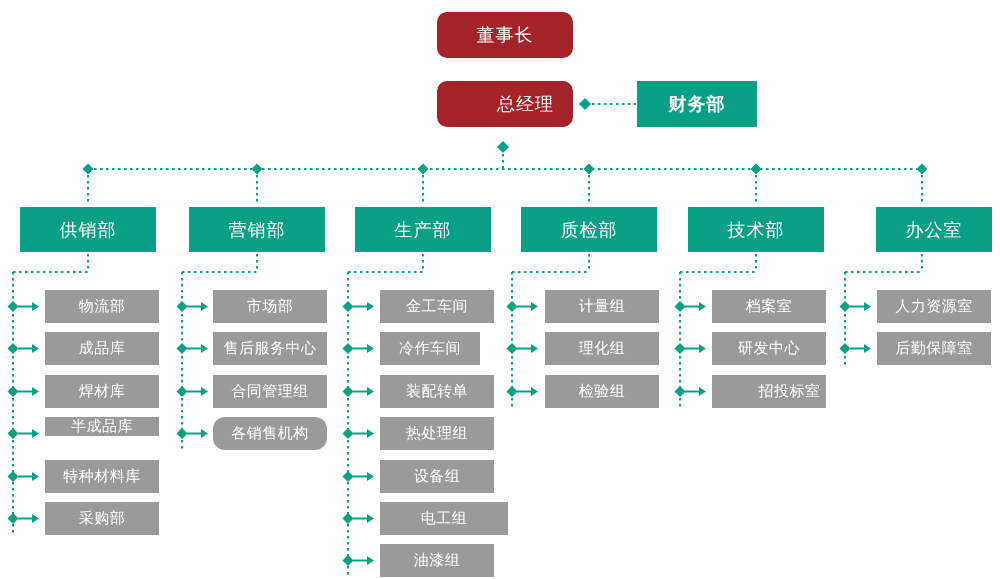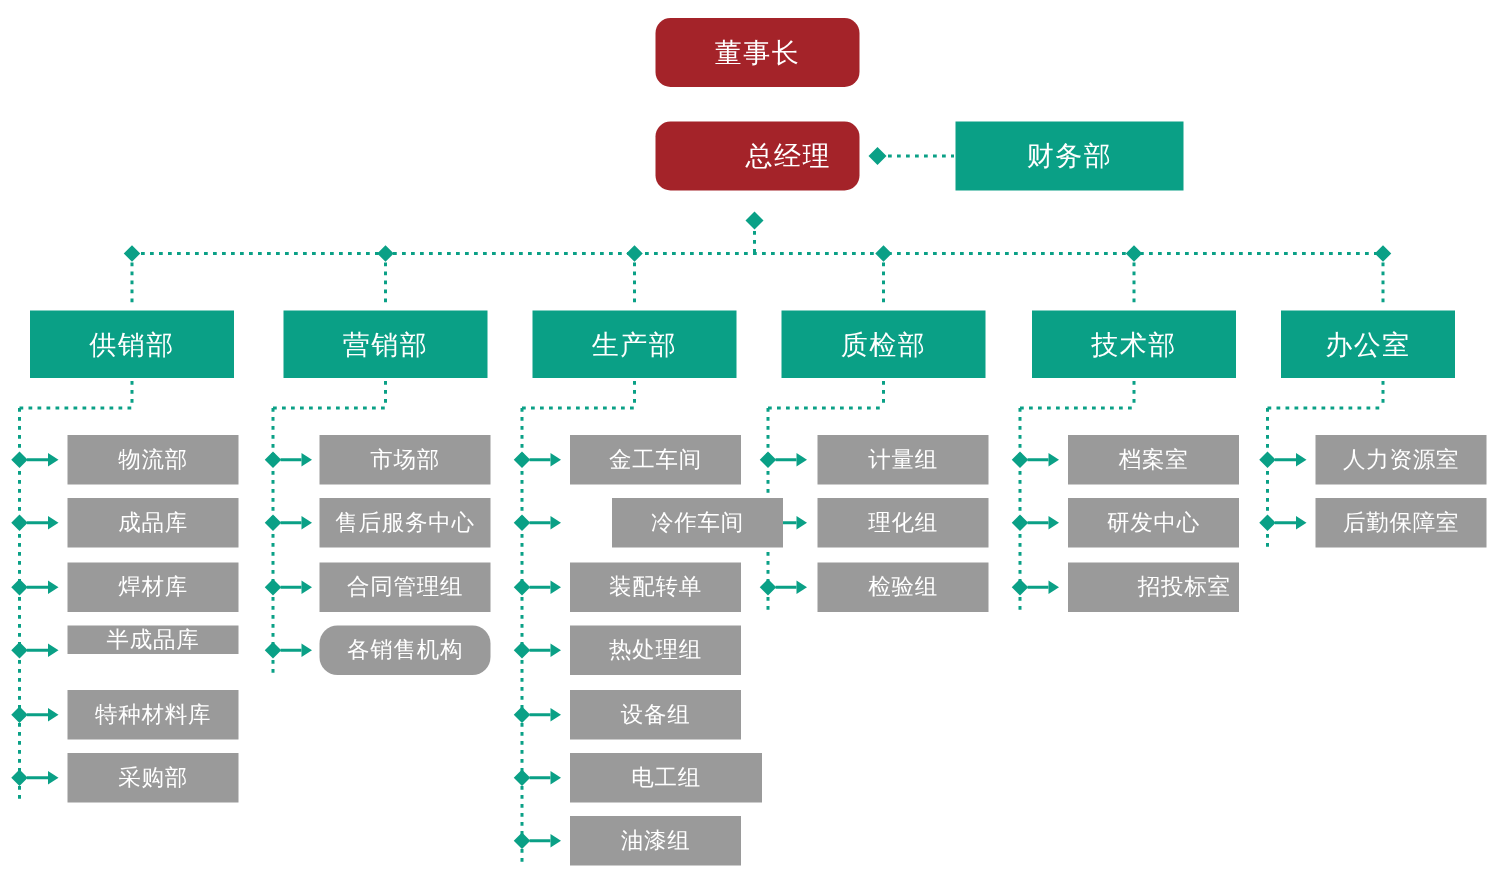--- a/index.html
+++ b/index.html
@@ -157,48 +157,48 @@
       <polygon points="871,306.5 864,302 864,311" fill="#0AA086"></polygon>
       <path d="M 839.5 348.5 L 845 343 L 850.5 348.5 L 845 354 Z" fill="#0AA086"></path>
       <line x1="850" y1="348.5" x2="864" y2="348.5" stroke="#0AA086" stroke-width="2"></line>
       <polygon points="871,348.5 864,344 864,353" fill="#0AA086"></polygon>
     </svg>
 
   <div class="node exec-box" style="left:437px; top:12px; width:136px; height:46px;">董事长</div>
 
   <div class="node exec-box" style="left:437px; top:81px; width:136px; height:46px;padding-left:41px;">总经理</div>
 
-  <div class="node dept-box" style="left:637px; top:81px; width:152px; height:46px;">财务部</div>
+  <div class="node dept-box" style="left:637px; top:81px; width:120px; height:46px;font-weight:bold;">财务部</div>
 
   <div id="depts">
       <div class="node dept-box" style="left: 20px; top: 207px; width: 136px; height: 45px;">供销部</div>
       <div class="node unit-box" style="left: 45px; top: 290px; width: 114px; height: 33px;">物流部</div>
       <div class="node unit-box" style="left: 45px; top: 332px; width: 114px; height: 33px;">成品库</div>
       <div class="node unit-box" style="left: 45px; top: 375px; width: 114px; height: 33px;">焊材库</div>
       <div class="node unit-box" style="left: 45px; top: 417px; width: 114px; height: 19px;">半成品库</div>
       <div class="node unit-box" style="left: 45px; top: 460px; width: 114px; height: 33px;">特种材料库</div>
       <div class="node unit-box" style="left: 45px; top: 502px; width: 114px; height: 33px;">采购部</div>
       <div class="node dept-box" style="left: 189px; top: 207px; width: 136px; height: 45px;">营销部</div>
       <div class="node unit-box" style="left: 213px; top: 290px; width: 114px; height: 33px;">市场部</div>
       <div class="node unit-box" style="left: 213px; top: 332px; width: 114px; height: 33px;">售后服务中心</div>
       <div class="node unit-box" style="left: 213px; top: 375px; width: 114px; height: 33px;">合同管理组</div>
       <div class="node unit-box" style="left: 213px; top: 417px; width: 114px; height: 33px; border-radius: 12px;">各销售机构</div>
       <div class="node dept-box" style="left: 355px; top: 207px; width: 136px; height: 45px;">生产部</div>
       <div class="node unit-box" style="left: 380px; top: 290px; width: 114px; height: 33px;">金工车间</div>
-      <div class="node unit-box" style="left: 380px; top: 332px; width: 114px; height: 33px; margin-left: 28px;">冷作车间</div>
+      <div class="node unit-box" style="left: 380px; top: 332px; width: 100px; height: 33px;">冷作车间</div>
       <div class="node unit-box" style="left: 380px; top: 375px; width: 114px; height: 33px;">装配转单</div>
       <div class="node unit-box" style="left: 380px; top: 417px; width: 114px; height: 33px;">热处理组</div>
       <div class="node unit-box" style="left: 380px; top: 460px; width: 114px; height: 33px;">设备组</div>
       <div class="node unit-box" style="left: 380px; top: 502px; width: 128px; height: 33px;">电工组</div>
       <div class="node unit-box" style="left: 380px; top: 544px; width: 114px; height: 33px;">油漆组</div>
       <div class="node dept-box" style="left: 521px; top: 207px; width: 136px; height: 45px;">质检部</div>
       <div class="node unit-box" style="left: 545px; top: 290px; width: 114px; height: 33px;">计量组</div>
       <div class="node unit-box" style="left: 545px; top: 332px; width: 114px; height: 33px;">理化组</div>
       <div class="node unit-box" style="left: 545px; top: 375px; width: 114px; height: 33px;">检验组</div>
       <div class="node dept-box" style="left: 688px; top: 207px; width: 136px; height: 45px;">技术部</div>
       <div class="node unit-box" style="left: 712px; top: 290px; width: 114px; height: 33px;">档案室</div>
       <div class="node unit-box" style="left: 712px; top: 332px; width: 114px; height: 33px;">研发中心</div>
       <div class="node unit-box" style="left: 712px; top: 375px; width: 114px; height: 33px; padding-left: 41px;">招投标室</div>
-      <div class="node dept-box" style="left: 854px; top: 207px; width: 116px; height: 45px;">办公室</div>
+      <div class="node dept-box" style="left: 876px; top: 207px; width: 116px; height: 45px;">办公室</div>
       <div class="node unit-box" style="left: 877px; top: 290px; width: 114px; height: 33px;">人力资源室</div>
       <div class="node unit-box" style="left: 877px; top: 332px; width: 114px; height: 33px;">后勤保障室</div>
     </div>
 </div>
 
 </body></html>

